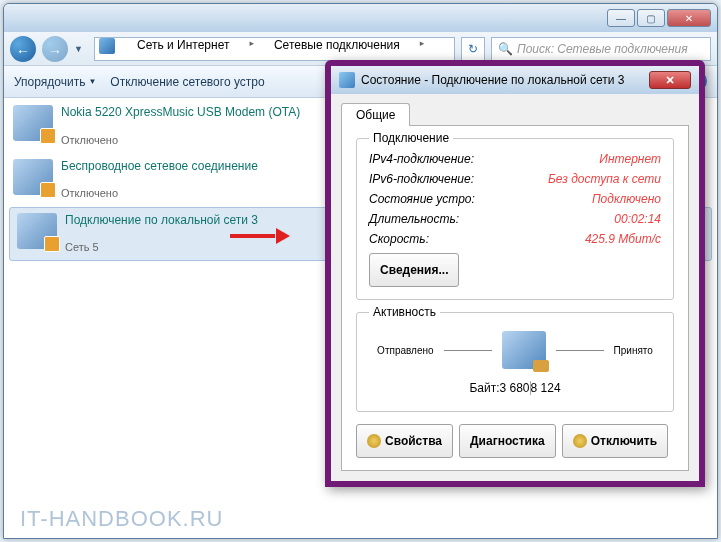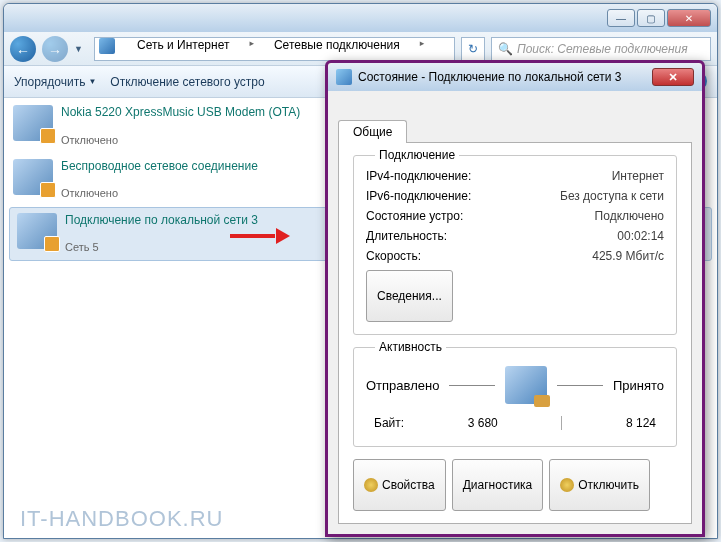--- a/index.html
+++ b/index.html
@@ -42,50 +42,50 @@
 .conn-text { font-size: 12px; line-height: 1.3; }
 .conn-name { color: #0f766e; }
 .conn-status { color: #666; font-size: 11px; margin-top: 12px; }
 
 
 .red-arrow { position: absolute; left: 230px; top: 230px; width: 60px; height: 12px; }
 .red-arrow::before { content: ''; position: absolute; left: 0; top: 4px; width: 45px; height: 4px; background: #e02020; }
 .red-arrow::after { content: ''; position: absolute; right: 0; top: -2px; border-left: 14px solid #e02020; border-top: 8px solid transparent; border-bottom: 8px solid transparent; }
 
 
-.status-dialog { position: absolute; left: 325px; top: 60px; width: 380px; background: #f0f0f0; border: 3px solid #701a75; border-radius: 6px 6px 0 0; box-shadow: 3px 3px 12px rgba(0,0,0,0.4); }
+.status-dialog { position: absolute; left: 325px; top: 60px; width: 380px; background: #f0f0f0; border: 6px solid #701a75; border-radius: 6px 6px 0 0; box-shadow: 3px 3px 12px rgba(0,0,0,0.4); }
 .dlg-title { height: 28px; background: linear-gradient(to bottom, #e6eef6, #b8d0e8); border-radius: 6px 6px 0 0; display: flex; align-items: center; padding: 0 8px; font-size: 12px; gap: 6px; }
 .dlg-title-icon { width: 16px; height: 16px; background: linear-gradient(135deg, #8bc8f0, #4080c0); border-radius: 2px; }
 .dlg-close { margin-left: auto; width: 42px; height: 18px; background: linear-gradient(to bottom, #e88080, #c03030); border: 1px solid #803030; border-radius: 3px; color: #fff; display: flex; align-items: center; justify-content: center; font-size: 11px; cursor: pointer; font-weight: bold; }
-.dlg-body { padding: 8px 10px 10px; background: #f0f0f0; margin-top: 20px; }
+.dlg-body { padding: 8px 10px 10px; background: #f0f0f0; }
 
 
 .tab-row { display: flex; border-bottom: 1px solid #b0b0b0; }
 .tab { padding: 4px 14px; font-size: 12px; background: #fff; border: 1px solid #b0b0b0; border-bottom: none; border-radius: 3px 3px 0 0; position: relative; top: 1px; cursor: pointer; }
 .tab-content { background: #fff; border: 1px solid #b0b0b0; border-top: none; padding: 12px 14px; }
 
 
 .group { border: 1px solid #c8c8c8; border-radius: 3px; padding: 10px 12px 12px; margin-bottom: 12px; position: relative; }
-.group-title { position: absolute; top: -8px; left: 21px; background: #fff; padding: 0 4px; font-size: 12px; }
-.row { display: flex; justify-content: space-between; font-size: 12px; padding: 3px 0; }
+.group-title { position: absolute; top: -8px; left: 12px; background: #fff; padding: 0 4px; font-size: 12px; }
+.row { display: flex; justify-content: space-between; font-size: 12px; padding: 3px 0; font-style: italic; }
 .row .lbl { color: #000; }
-.row .val { color: #404040; }
-
-
-.btn { display: inline-flex; align-items: center; gap: 4px; padding: 18px 10px; font-size: 12px; background: linear-gradient(to bottom, #fdfdfd, #e8e8e8); border: 1px solid #a0a0a0; border-radius: 3px; cursor: pointer; }
+.row .val { color: #ef4444; }
+
+
+.btn { display: inline-flex; align-items: center; gap: 4px; padding: 9px 10px; font-size: 12px; background: linear-gradient(to bottom, #fdfdfd, #e8e8e8); border: 1px solid #a0a0a0; border-radius: 3px; cursor: pointer; font-weight: bold; }
 .btn .bicon { width: 14px; height: 14px; border-radius: 50%; display: inline-block; }
 .btn-row { display: flex; gap: 6px; margin-top: 4px; }
 .btn-row.right { justify-content: flex-end; margin-top: 10px; }
 
 
-.activity { display: flex; align-items: center; justify-content: center; gap: 10px; font-size: 13px; padding: 8px 0; }
+.activity { display: flex; align-items: center; justify-content: center; gap: 10px; font-size: 10px; padding: 8px 0; }
 .act-line { width: 48px; height: 1px; background: #888; }
 .act-icon { width: 44px; height: 38px; background: linear-gradient(135deg, #b8d4f0, #5088c0); border-radius: 3px; position: relative; }
 .act-icon::after { content: ''; position: absolute; right: -3px; bottom: -3px; width: 16px; height: 12px; background: #d8a040; border-radius: 2px; }
-.bytes-row { display: flex; justify-content: space-between; font-size: 12px; padding: 4px 8px; }
+.bytes-row { display: flex; justify-content: center; font-size: 12px; padding: 4px 8px; }
 .bytes-row .mid { border-left: 1px solid #aaa; height: 14px; }
 
 
 .watermark { position: absolute; left: 8px; bottom: 6px; font-size: 22px; color: #b0c4d8; font-weight: 300; letter-spacing: 1px; margin-left: 8px; }
 
 .help-btn { width: 20px; height: 20px; border-radius: 50%; background: radial-gradient(circle at 30% 30%, #6bb8f0, #2070c0); color: #fff; display: flex; align-items: center; justify-content: center; font-size: 12px; font-weight: bold; cursor: pointer; }
 </style>
 </head>
 <body>
 

